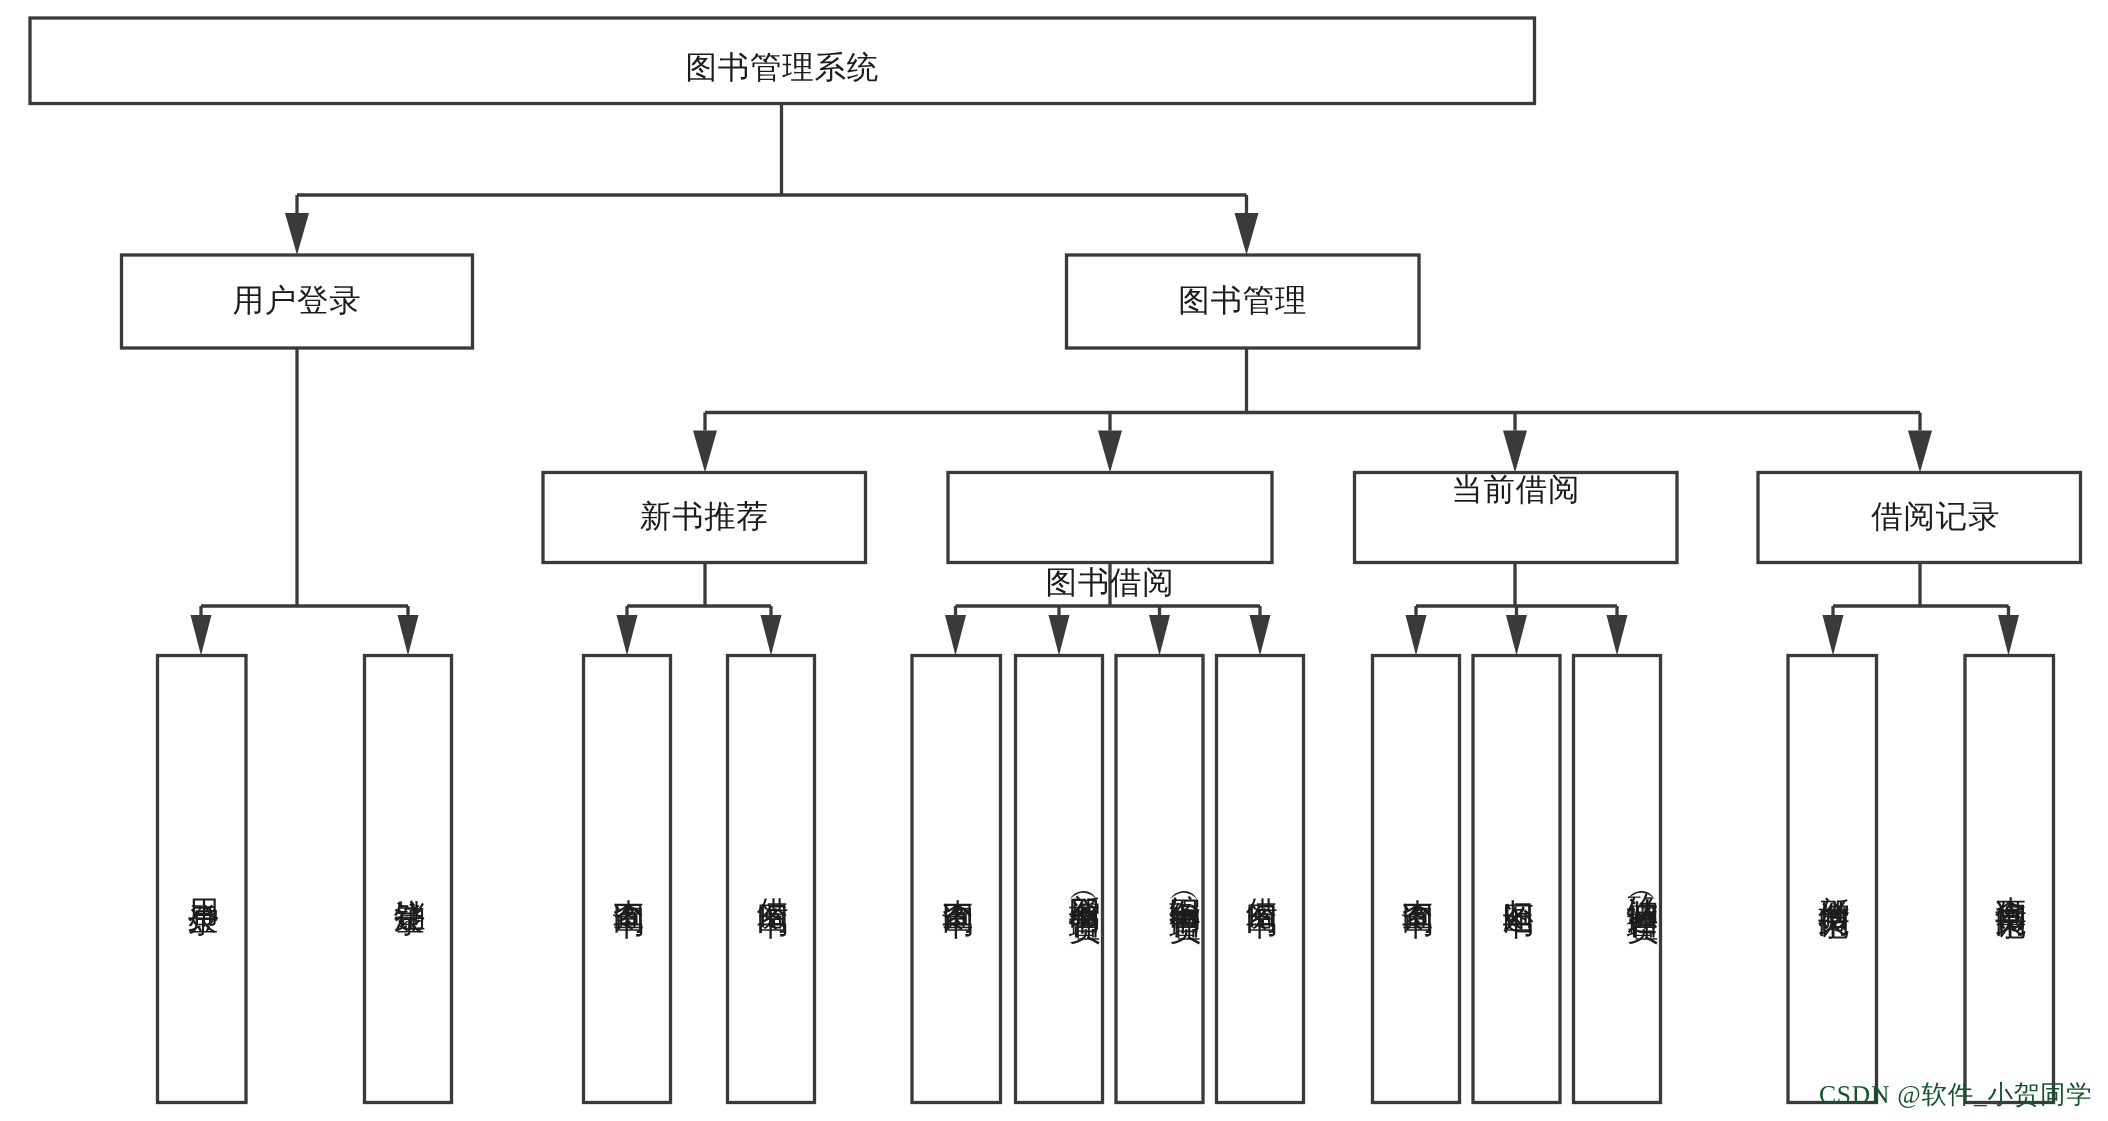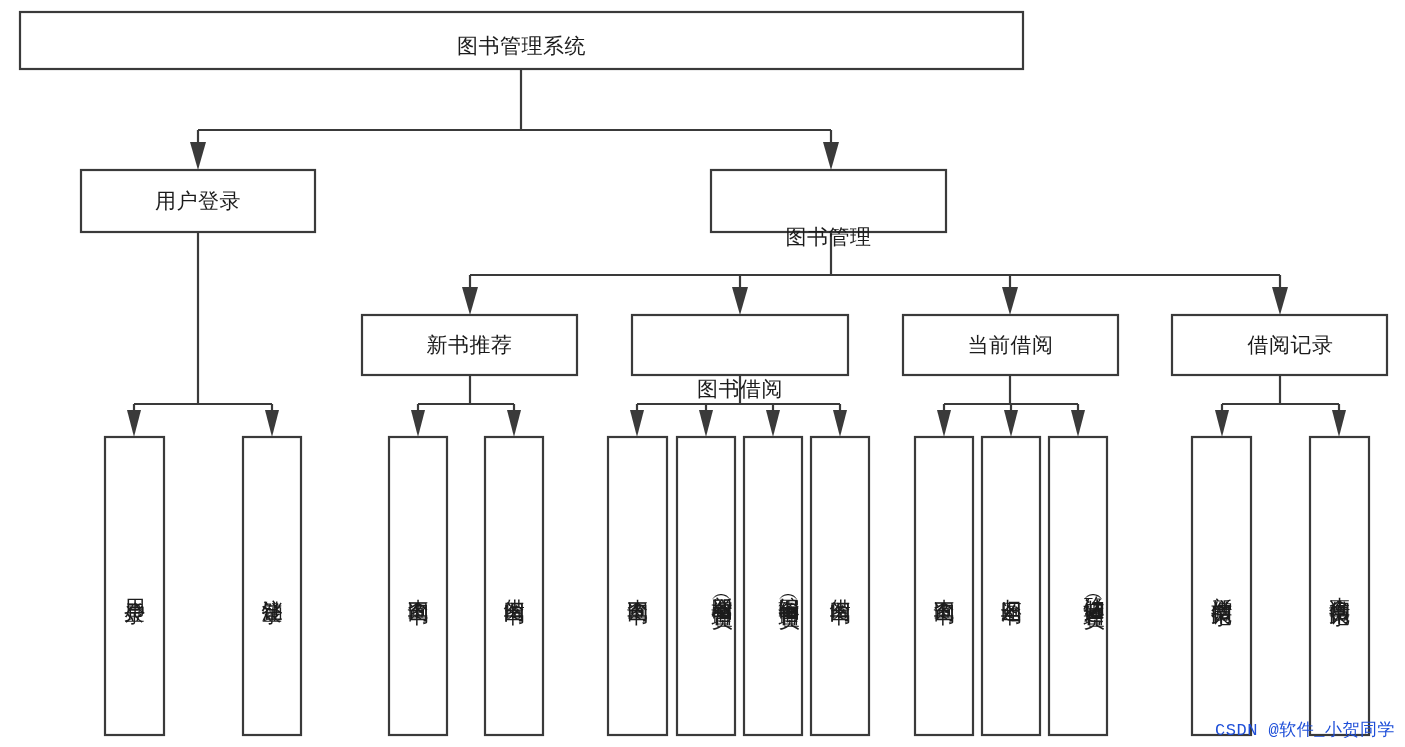--- a/index.html
+++ b/index.html
@@ -67,24 +67,24 @@
   }
   .node-label.vertical.centered {
     align-items: center;
     padding-top: 0;
   }
   #watermark {
     position: absolute;
     right: 10px;
     bottom: 6px;
     font-size: 17px;
-    color: #1d4ed8;
+    color: #14532d;
     letter-spacing: 0.5px;
     white-space: nowrap;
-    font-family: Liberation Mono, monospace;
+    font-family: Liberation Serif, serif;
     text-align: center;
   }
 </style>
 </head>
 <body>
 
 <div id="diagram-root">
 
   <svg id="flow" viewBox="0 0 1405 747">
 
@@ -187,25 +187,25 @@
     <rect class="node-rect" x="1049" y="437" width="58" height="298"></rect>
 
     <rect class="node-rect" x="1192" y="437" width="59" height="298"></rect>
     <rect class="node-rect" x="1310" y="437" width="59" height="298"></rect>
 
   </svg>
 
   <div class="node-label horizontal" style="left:20px; top:12px; width:1003px; height:67px;">图书管理系统</div>
 
   <div class="node-label horizontal" style="left:81px; top:170px; width:234px; height:62px;">用户登录</div>
-  <div class="node-label horizontal" style="left:711px; top:170px; width:235px; height:62px;margin-top:36px;">图书管理</div>
+  <div class="node-label horizontal" style="left:711px; top:170px; width:235px; height:62px;">图书管理</div>
 
   <div class="node-label horizontal" style="left:362px; top:315px; width:215px; height:60px;">新书推荐</div>
   <div class="node-label horizontal" style="left:632px; top:315px; width:216px; height:60px;margin-top:44px;">图书借阅</div>
-  <div class="node-label horizontal" style="left:903px; top:315px; width:215px; height:60px;">当前借阅</div>
+  <div class="node-label horizontal" style="left:903px; top:297px; width:215px; height:60px;">当前借阅</div>
   <div class="node-label horizontal" style="left:1172px; top:315px; width:215px; height:60px;padding-left:11px;">借阅记录</div>
 
   <div class="node-label vertical centered" style="left:105px; top:437px; width:59px; height:298px;">用户登录</div>
   <div class="node-label vertical centered" style="left:243px; top:437px; width:58px; height:298px;">注销登录</div>
 
   <div class="node-label vertical centered" style="left:389px; top:437px; width:58px; height:298px;">查询图书</div>
   <div class="node-label vertical centered" style="left:485px; top:437px; width:58px; height:298px;">借阅图书</div>
 
   <div class="node-label vertical centered" style="left:608px; top:437px; width:59px; height:298px;">查询图书</div>
   <div class="node-label vertical" style="left:677px; top:437px; width:58px; height:298px;">新增图书（管理员）</div>

